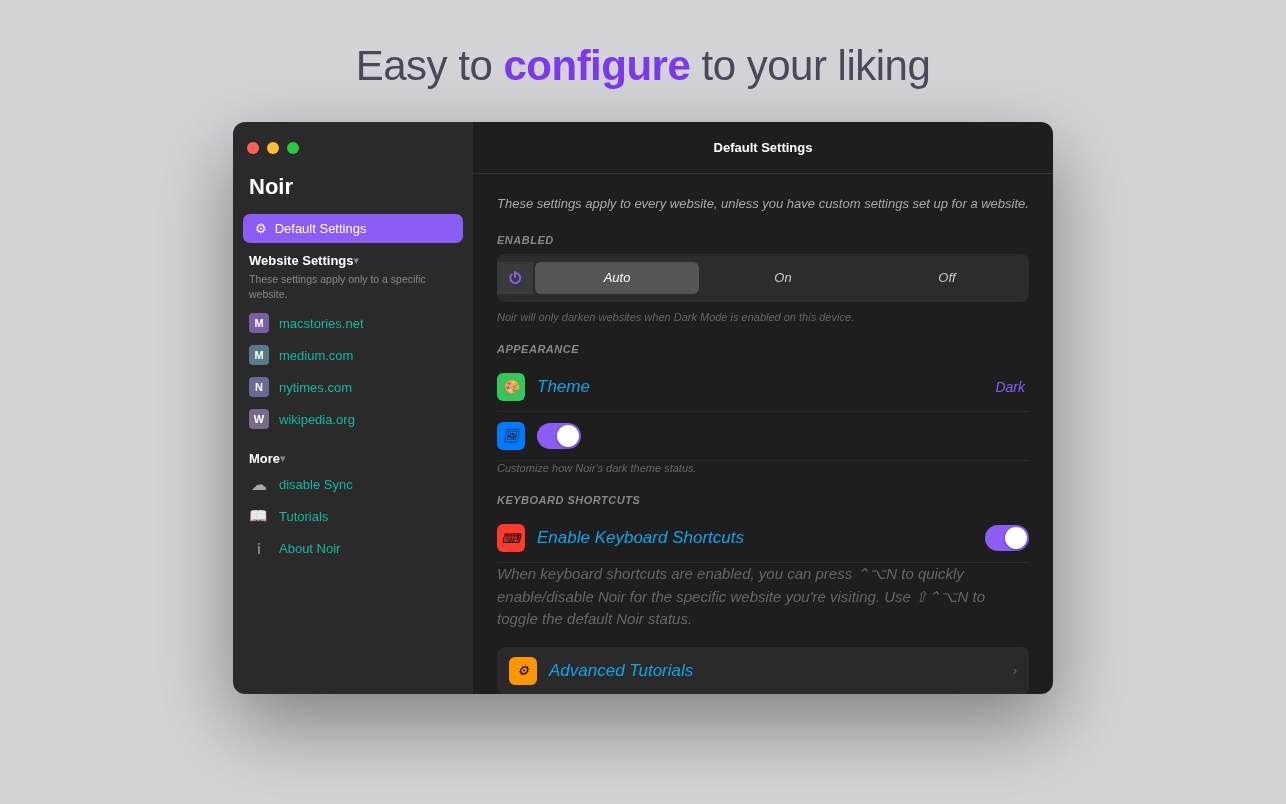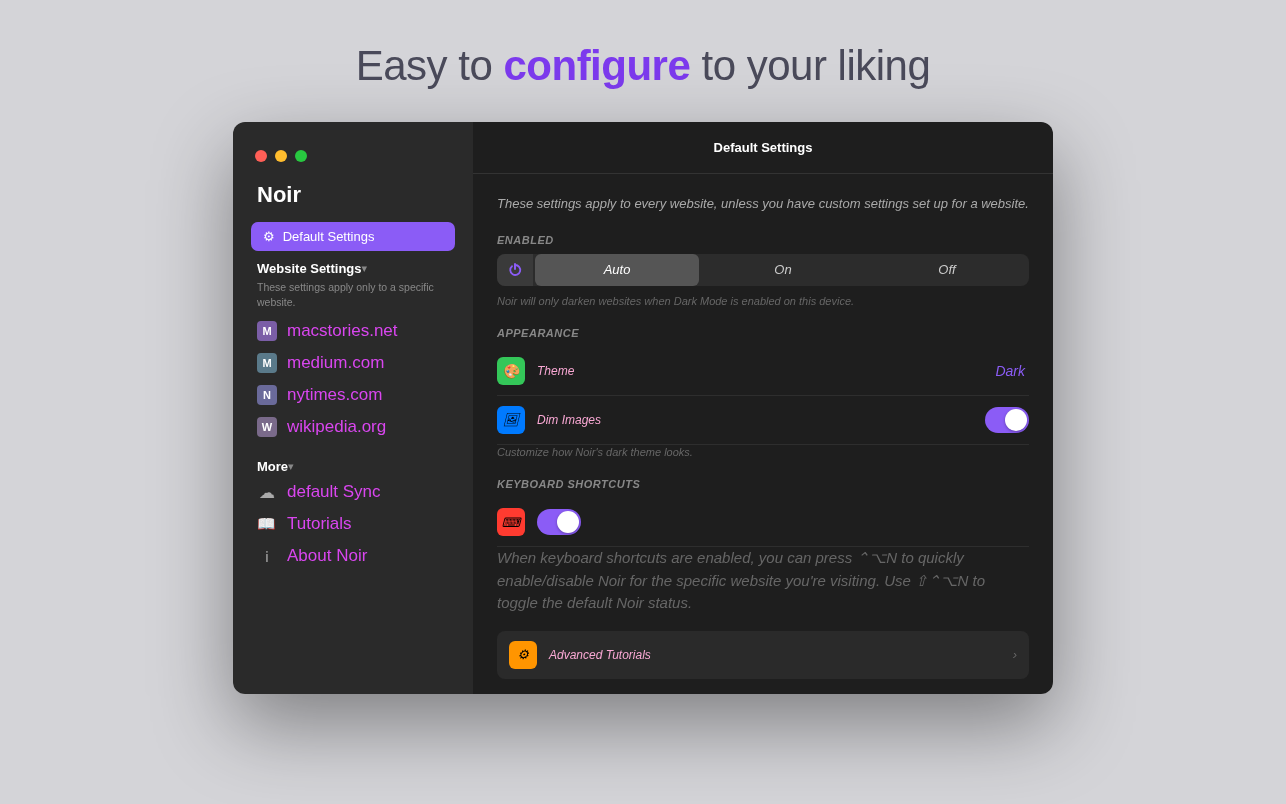--- a/index.html
+++ b/index.html
@@ -40,21 +40,21 @@
       flex-direction: row;
       box-shadow: 0 30px 80px rgba(0,0,0,0.4);
     }
 
     
     .sidebar {
       width: 240px;
       background-color: #2a2a2a;
       display: flex;
       flex-direction: column;
-      padding: 8px;
+      padding: 0;
       flex-shrink: 0;
     }
 
     .sidebar-titlebar {
       height: 52px;
       display: flex;
       align-items: center;
       padding: 0 14px;
       gap: 8px;
     }
@@ -119,22 +119,22 @@
 
     .sidebar-item {
       padding: 6px 16px;
       display: flex;
       align-items: center;
       gap: 10px;
       cursor: pointer;
     }
 
     .sidebar-item span.label {
-      font-size: 17px;
-      color: #d946ef;
+      font-size: 13px;
+      color: #14b8a6;
     }
 
     .site-icon {
       width: 20px;
       height: 20px;
       border-radius: 4px;
       background-color: #6a5acd;
       display: flex;
       align-items: center;
       justify-content: center;
@@ -204,21 +204,21 @@
       text-transform: uppercase;
     }
 
     
     .segment-control {
       display: flex;
       align-items: center;
       background-color: #2c2c2c;
       border-radius: 8px;
       overflow: hidden;
-      height: 32px;
+      height: 48px;
       margin-bottom: 8px;
     }
 
     .segment-power {
       width: 36px;
       height: 32px;
       display: flex;
       align-items: center;
       justify-content: center;
       background-color: #3a3a3a;
@@ -273,22 +273,22 @@
       font-size: 14px;
     }
 
     .settings-icon.green { background-color: #34c759; }
     .settings-icon.blue { background-color: #007aff; }
     .settings-icon.red { background-color: #ff3b30; }
     .settings-icon.orange { background-color: #ff9500; }
 
     .settings-label {
       flex: 1;
-      font-size: 12px;
-      color: #f9a8d4;
+      font-size: 17px;
+      color: #0ea5e9;
     }
 
     .settings-value {
       font-size: 14px;
       color: #8b5cf6;
       margin-right: 4px;
     }
 
     
     .toggle {
@@ -388,21 +388,21 @@
     </div>
 
     <div class="more-section">
       <div class="sidebar-section-header">
         <span class="sidebar-section-title">More</span>
         <span class="chevron-icon">▾</span>
       </div>
 
       <div class="sidebar-item">
         <div class="more-icon" style="color:#aaa; font-size:16px;">☁</div>
-        <span class="label">default Sync</span>
+        <span class="label">disable Sync</span>
       </div>
       <div class="sidebar-item">
         <div class="more-icon" style="color:#aaa; font-size:15px;">📖</div>
         <span class="label">Tutorials</span>
       </div>
       <div class="sidebar-item">
         <div class="more-icon" style="color:#aaa; font-size:15px;">ℹ</div>
         <span class="label">About Noir</span>
       </div>
     </div>
@@ -441,32 +441,32 @@
         <div class="section-label">APPEARANCE</div>
 
         <div class="settings-row">
           <div class="settings-icon green">🎨</div>
           <span class="settings-label">Theme</span>
           <span class="settings-value">Dark</span>
         </div>
 
         <div class="settings-row">
           <div class="settings-icon blue" style="font-size:13px;">🖼</div>
-          <span class="settings-label">Dim Images</span>
           <div class="toggle"></div>
         </div>
 
-        <p class="hint-text">Customize how Noir's dark theme looks.</p>
+        <p class="hint-text">Customize how Noir's dark theme status.</p>
       </div>
 
       <div class="section-block">
         <div class="section-label">KEYBOARD SHORTCUTS</div>
 
         <div class="settings-row">
           <div class="settings-icon red" style="font-size:13px;">⌨</div>
+          <span class="settings-label">Enable Keyboard Shortcuts</span>
           <div class="toggle"></div>
         </div>
 
         <p class="keyboard-desc">When keyboard shortcuts are enabled, you can press ⌃⌥N to quickly enable/disable Noir for the specific website you're visiting. Use ⇧⌃⌥N to toggle the default Noir status.</p>
       </div>
 
       <div class="advanced-row">
         <div class="settings-icon orange" style="margin-right:12px; font-size:13px;">⚙</div>
         <span class="settings-label">Advanced Tutorials</span>
         <span class="advanced-chevron">›</span>

